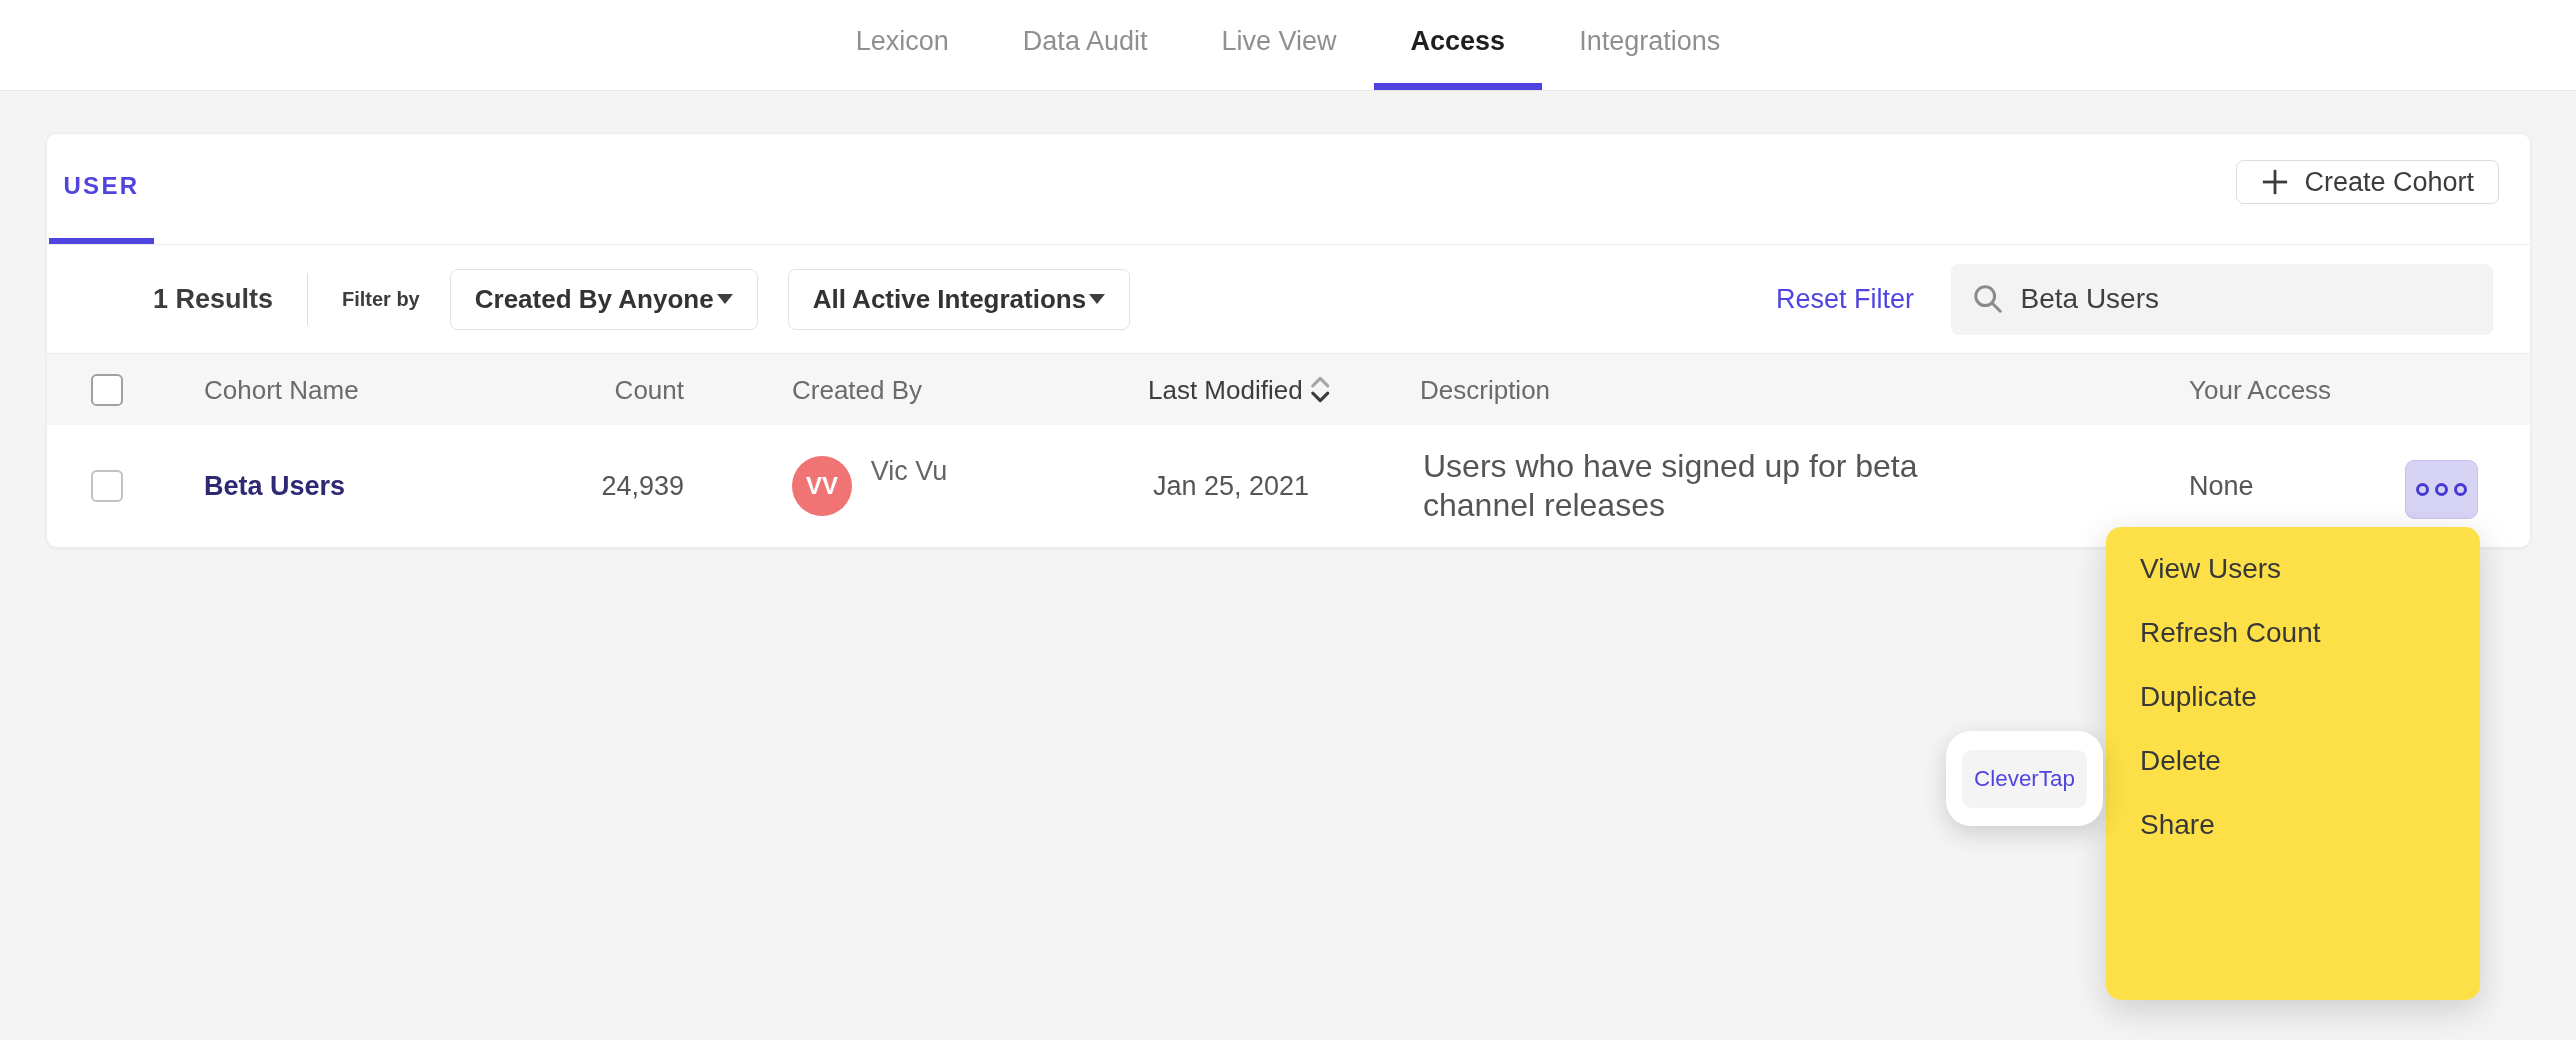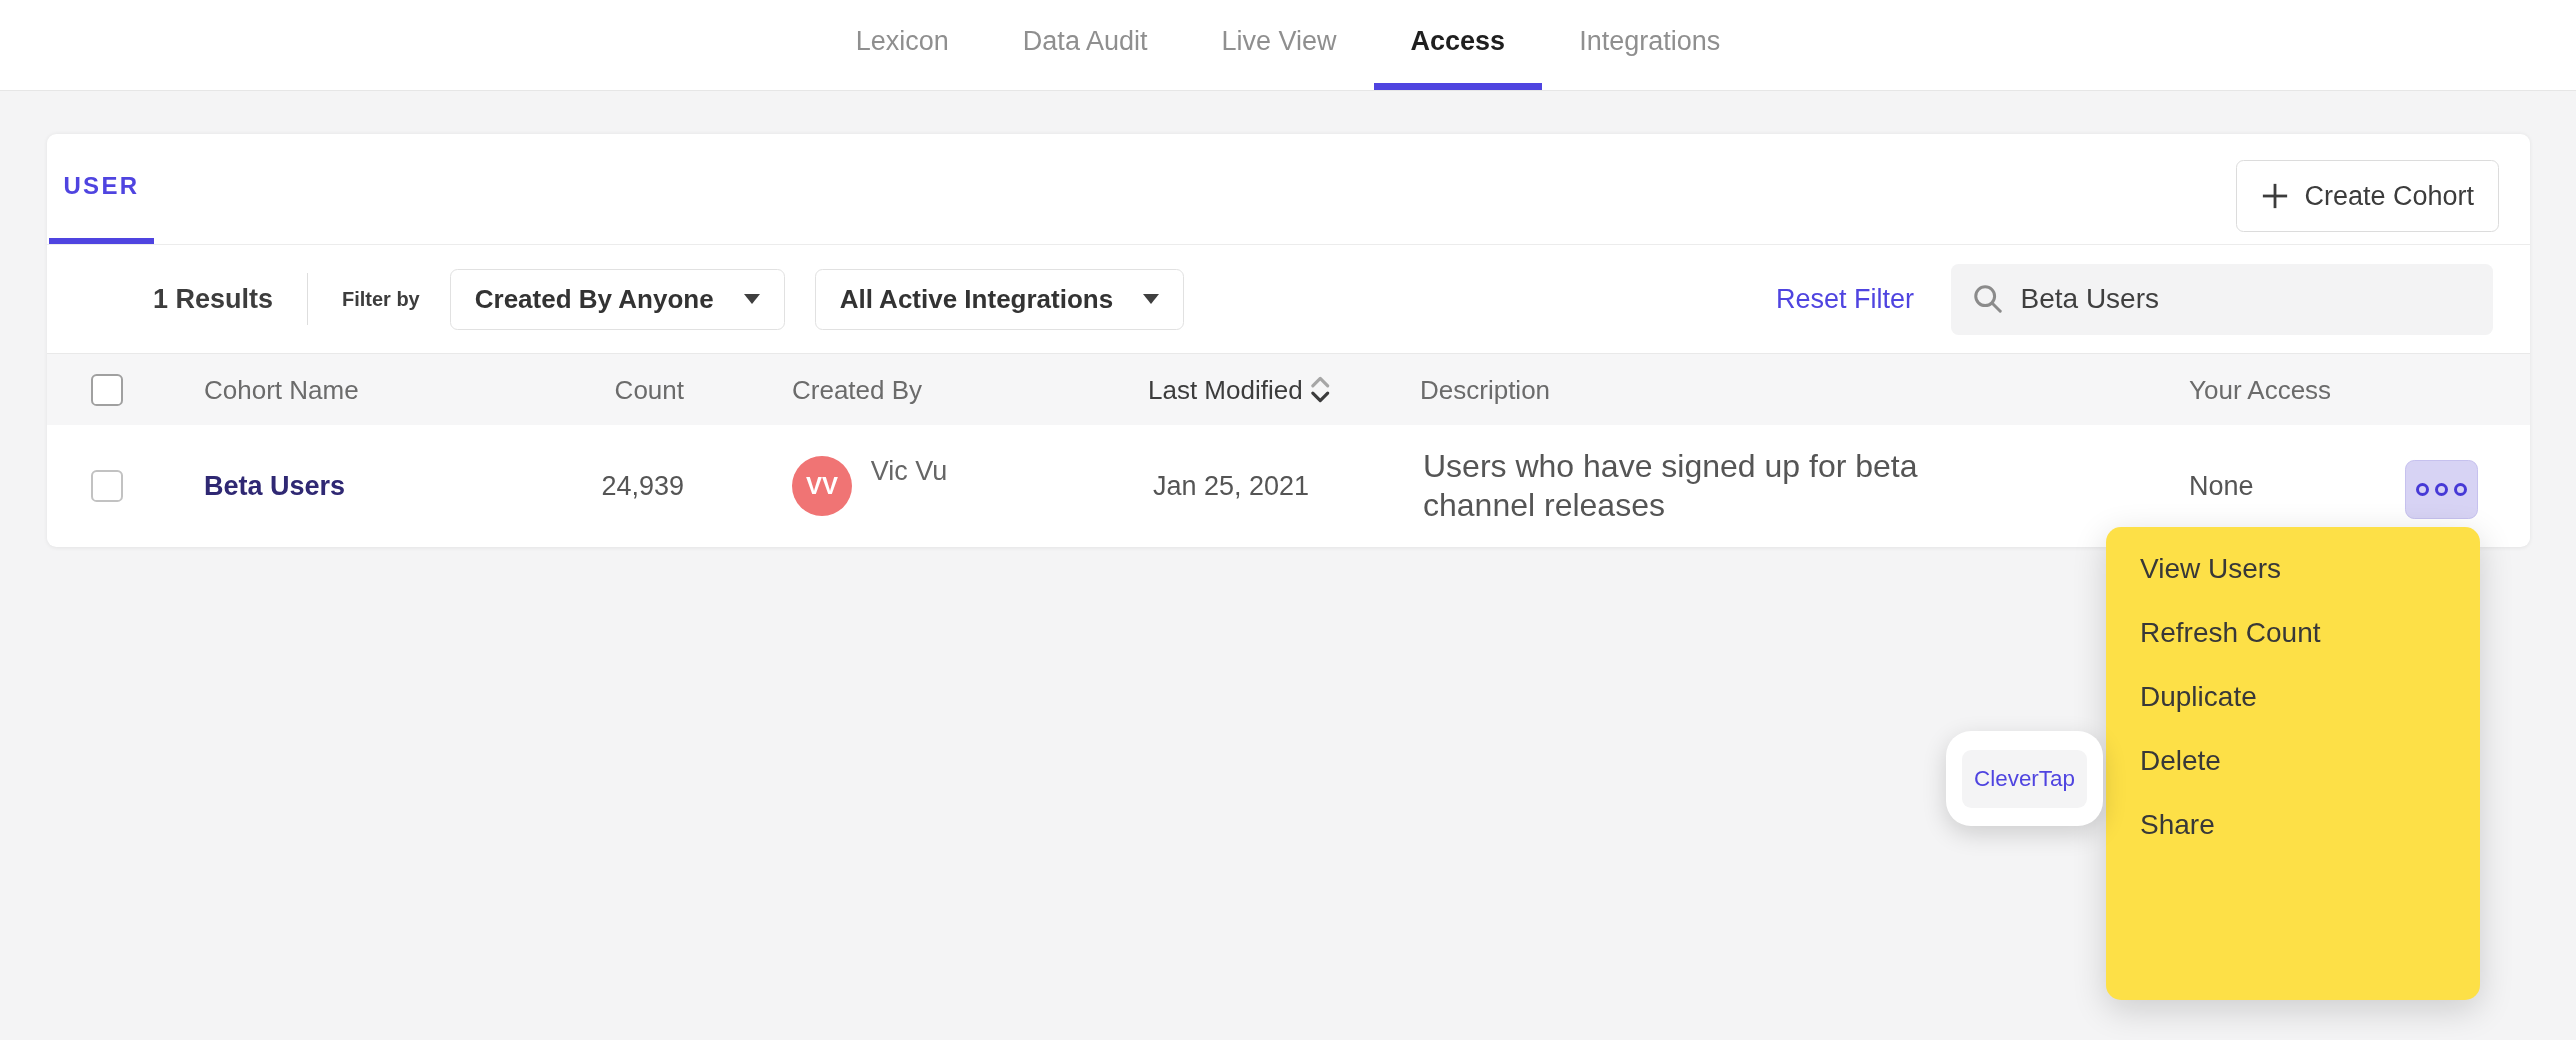--- a/index.html
+++ b/index.html
@@ -46,38 +46,38 @@
     position:relative;height:111px;border-bottom:0.9px solid #ececec;
   }
   .user-tab{
     position:absolute;left:1.9px;top:0;height:100%;width:105px;
     display:flex;align-items:center;justify-content:center;
     font-size:24px;font-weight:700;letter-spacing:2.3px;
     color:var(--accent);cursor:pointer;
     border-bottom:6.5px solid var(--accent);
   }
   .create-btn{
-    position:absolute;right:31px;top:26px;height:72px;
+    position:absolute;right:31px;top:26px;height:44px;
     display:flex;align-items:center;gap:15px;
     padding:0 24px;
     background:#fff;border:1.4px solid #dcdcdc;border-radius:7.5px;
     font-size:27px;color:#3c3c3c;cursor:pointer;
   }
   .plus-icon{width:28px;height:28px;display:block;}
   
   .filterbar{
     position:relative;height:108px;
     display:flex;align-items:center;
     padding:0 37px 0 106px;
   }
   .results-label{font-size:27px;font-weight:600;color:#3d3d3d;}
   .v-divider{width:0.9px;height:52px;background:#dedede;margin:0 34px;}
   .filterby-label{font-size:20px;font-weight:600;color:#3d3d3d;}
   .dropdown{
-    display:flex;align-items:center;gap:30px;
+    display:flex;align-items:center;gap:3px;
     height:61px;margin-left:30px;padding:0 24px;
     background:#fff;border:1.4px solid #e1e1e1;border-radius:7.5px;
     font-size:26px;font-weight:600;color:#333;cursor:pointer;
   }
   .caret-down{
     width:0;height:0;
     border-left:8.4px solid transparent;border-right:8.4px solid transparent;
     border-top:10.3px solid #3f3f3f;
   }
   .filter-right{margin-left:auto;display:flex;align-items:center;}

